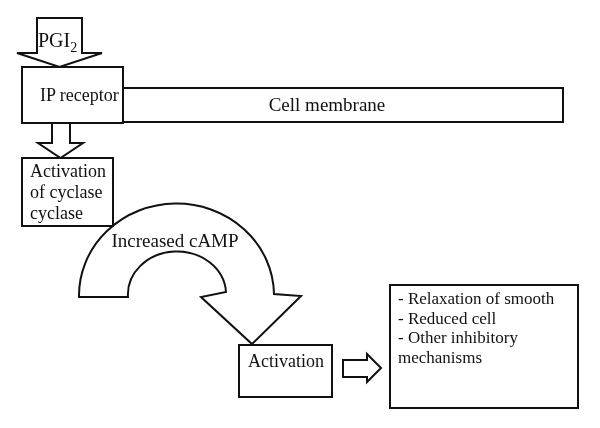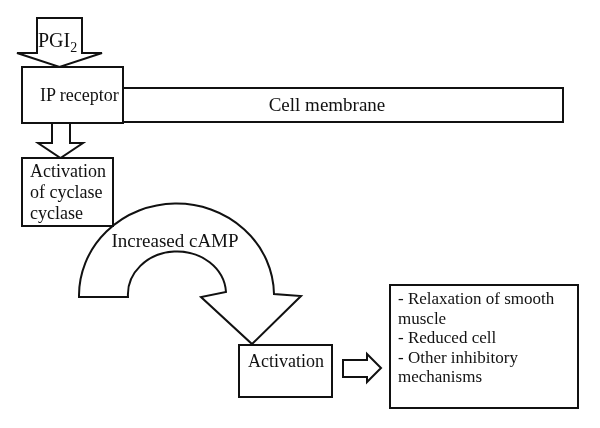--- a/index.html
+++ b/index.html
@@ -112,19 +112,18 @@
   </div>
 
   <div class="float-label label-camp">Increased cAMP</div>
 
   <div class="box box-pka">
     <span class="ln">Activation</span>
   </div>
 
   <div class="box box-effects">
     <span class="ln">- Relaxation of smooth</span>
-    <span class="ln">muscle</span>
     <span class="ln">- Reduced cell</span>
     <span class="ln">- Other inhibitory</span>
     <span class="ln">mechanisms</span>
   </div>
 
 </div>
 
 </body></html>

